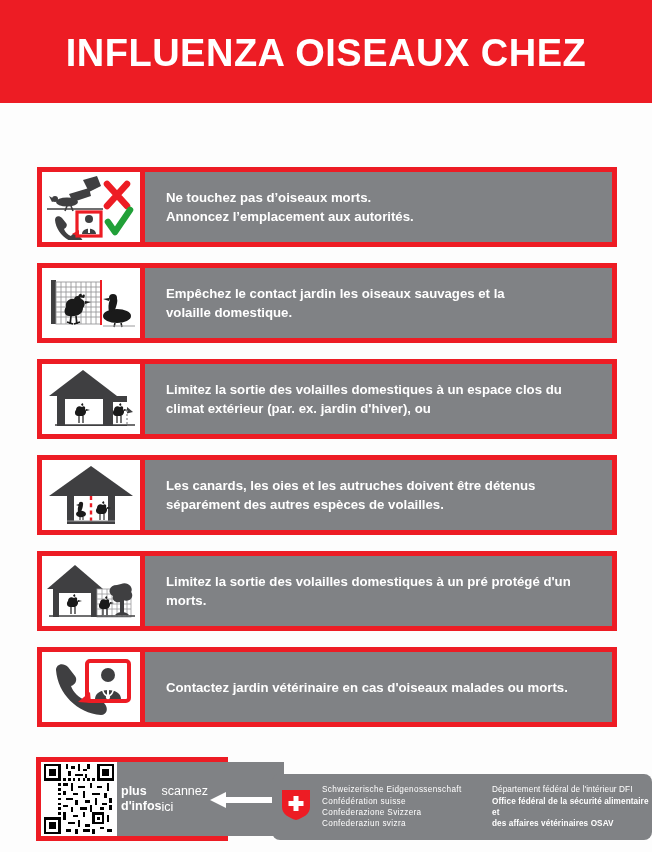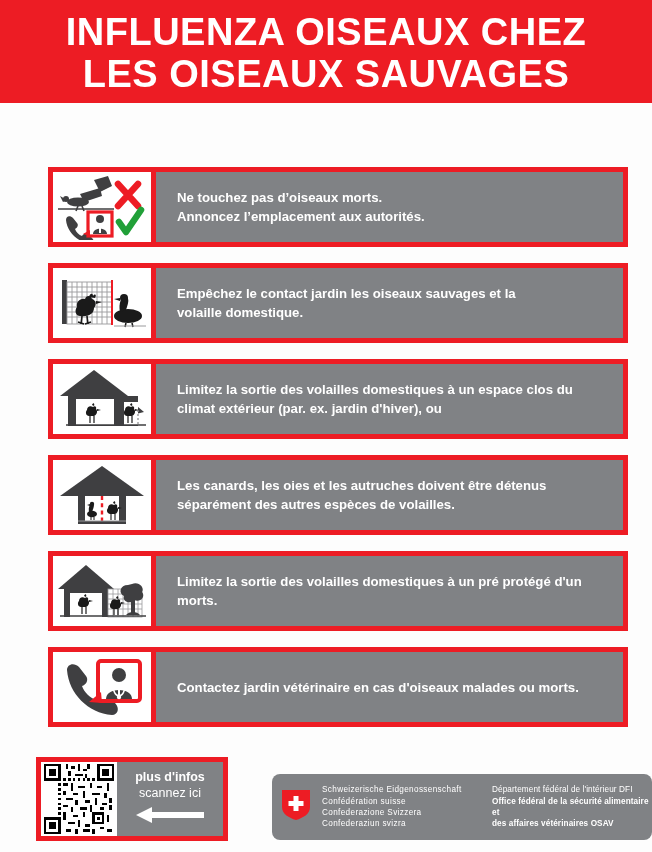--- a/index.html
+++ b/index.html
@@ -38,21 +38,21 @@
     line-height: 42px;
     letter-spacing: 0.5px;
     text-align: center;
     white-space: nowrap;
     font-family: "Liberation Sans", sans-serif;
   }
 
   
   .rows {
     position: absolute;
-    left: 48px;
+    left: 37px;
     top: 167px;
     width: 580px;
   }
   .row {
     position: relative;
     display: flex;
     align-items: stretch;
     margin-bottom: 16px;
     height: 80px;
   }
@@ -115,21 +115,21 @@
     height: 100%;
     background: #ffffff;
     display: flex;
     align-items: center;
     justify-content: center;
   }
   .qr-panel {
     flex: 1 1 auto;
     background: #808285;
     display: flex;
-    flex-direction: column;
+    flex-direction: row;
     align-items: center;
     justify-content: center;
     padding: 3px 4px;
     box-sizing: border-box;
   }
   .qr-l1 {
     color: #ffffff;
     font-weight: bold;
     font-size: 12.5px;
     line-height: 15px;
@@ -173,21 +173,20 @@
     letter-spacing: 0.1px;
     font-family: "Liberation Sans", sans-serif;
   }
   .logo-col-2 .b { font-weight: bold; }
 </style>
 </head>
 <body>
 
 <div class="header">
   <div class="header-line">INFLUENZA OISEAUX CHEZ</div>
-  <div class="header-line">LES OISEAUX SAUVAGES</div>
 </div>
 
 <div class="rows">
 
   <div class="row">
     <div class="row-icon">
       <svg width="92" height="66" viewBox="0 0 92 66">
 
         <path d="M38 6 L52 2 L56 12 L44 18 Z" fill="#3f3f41"></path>
         <path d="M24 20 L44 14 L46 22 L28 28 Z" fill="#3f3f41"></path>

